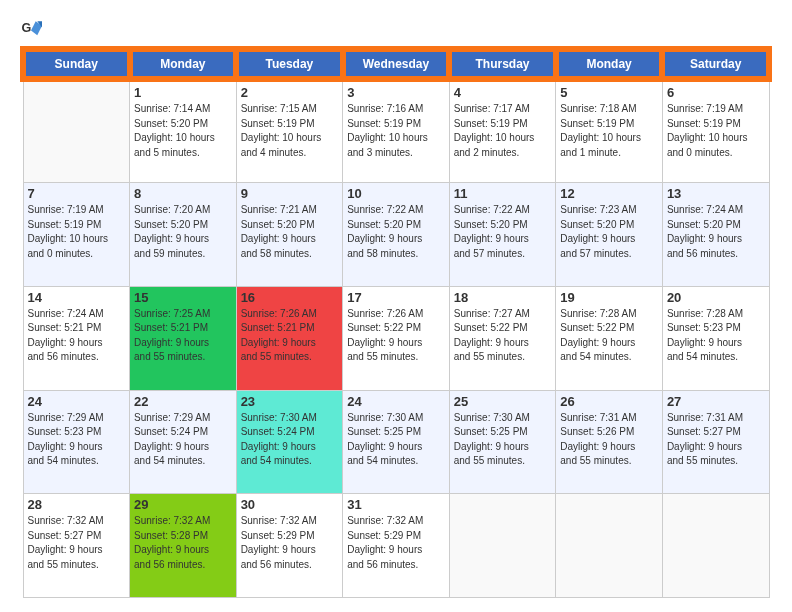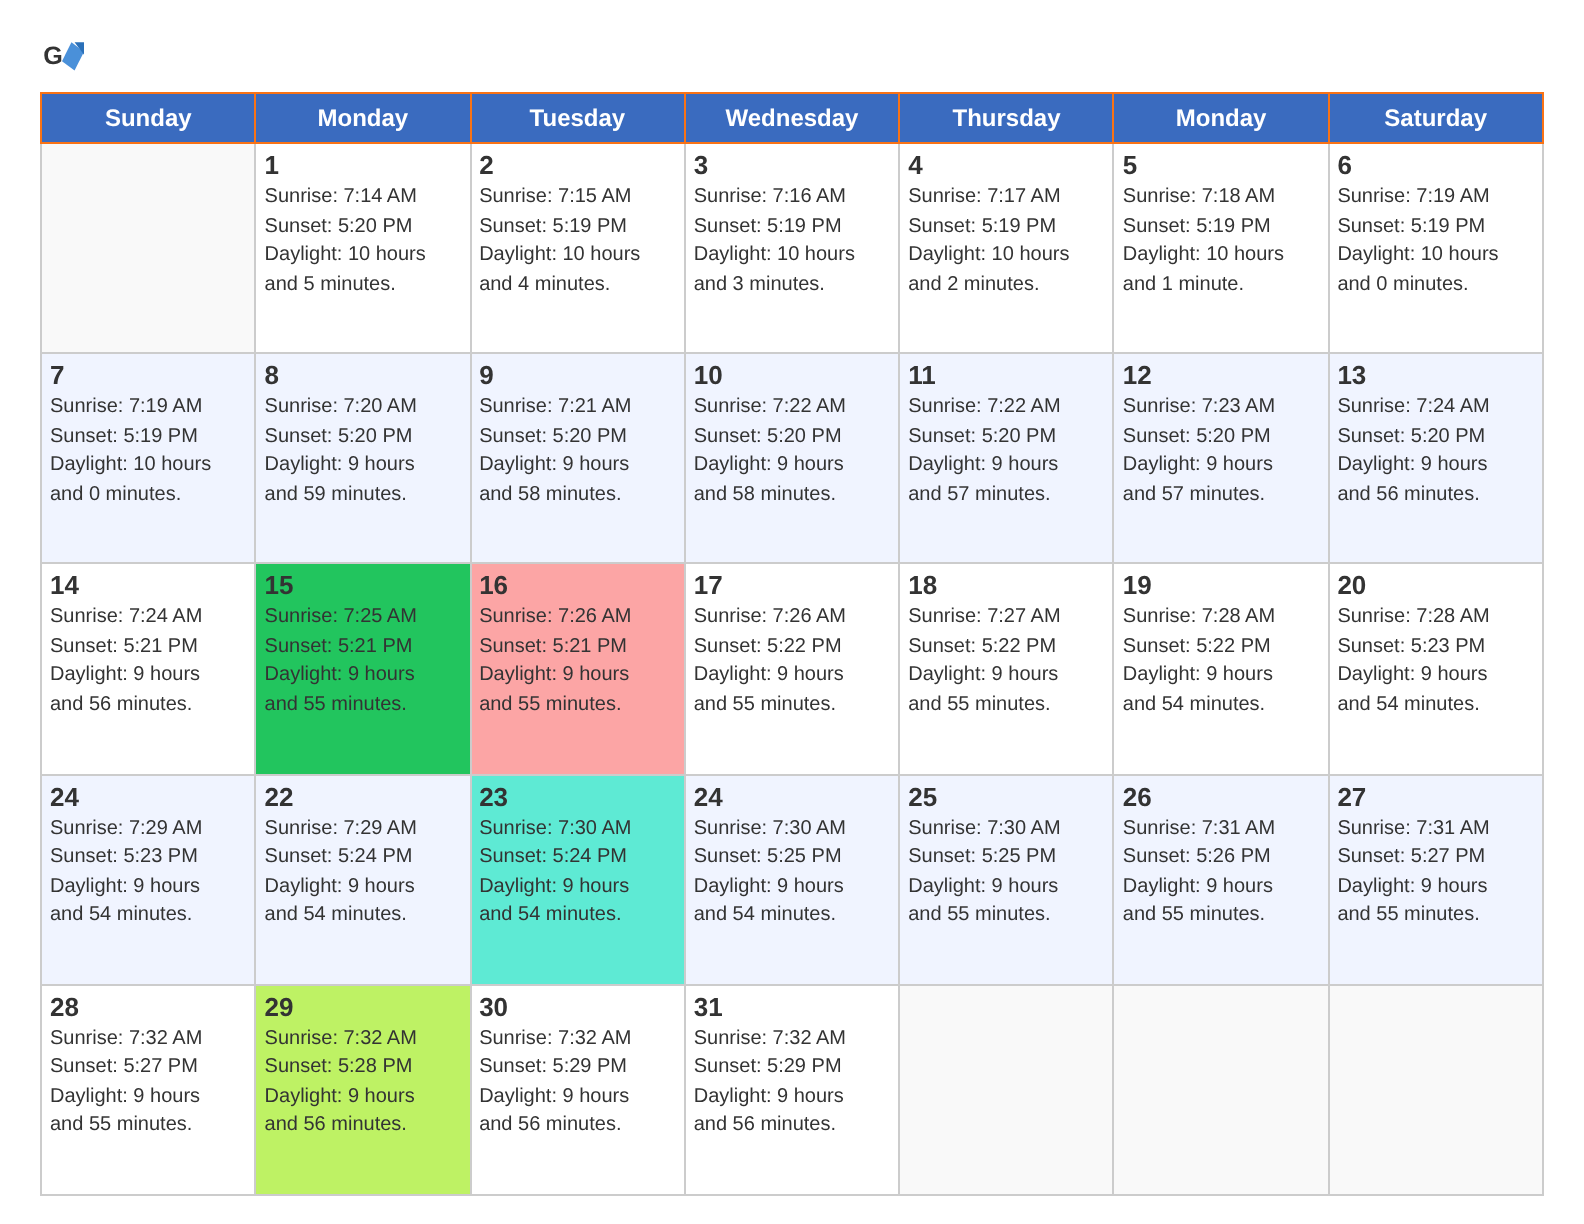--- a/index.html
+++ b/index.html
@@ -52,21 +52,21 @@
       flex: 1;
       table-layout: fixed;
     }
     .calendar th {
       background: #3a6bbf;
       color: #fff;
       font-size: 12px;
       font-weight: bold;
       text-align: center;
       padding: 5px 2px;
-      border: 1px solid #f97316;
+      border: 6px solid #f97316;
     }
     .calendar td {
       border: 1px solid #ccc;
       vertical-align: top;
       padding: 3px 4px;
       font-size: 10.5px;
       color: #333;
       height: 88px;
     }
     .calendar td.empty {
@@ -223,21 +223,21 @@
 Daylight: 9 hours
 and 56 minutes.</div>
           </td>
           <td style="background: #22c55e;">
             <div class="day-num">15</div>
             <div class="day-info" style="white-space: pre-line;">Sunrise: 7:25 AM
 Sunset: 5:21 PM
 Daylight: 9 hours
 and 55 minutes.</div>
           </td>
-          <td style="background: #fca5a5;">
+          <td style="background: #ef4444;">
             <div class="day-num">16</div>
             <div class="day-info" style="white-space: pre-line;">Sunrise: 7:26 AM
 Sunset: 5:21 PM
 Daylight: 9 hours
 and 55 minutes.</div>
           </td>
           <td style="background: rgb(255, 255, 255);">
             <div class="day-num">17</div>
             <div class="day-info" style="white-space: pre-line;">Sunrise: 7:26 AM
 Sunset: 5:22 PM
@@ -318,21 +318,21 @@
           </td>
         </tr>
         <tr>
           <td style="background: rgb(255, 255, 255);">
             <div class="day-num">28</div>
             <div class="day-info" style="white-space: pre-line;">Sunrise: 7:32 AM
 Sunset: 5:27 PM
 Daylight: 9 hours
 and 55 minutes.</div>
           </td>
-          <td style="background: #bef264;">
+          <td style="background: #84cc16;">
             <div class="day-num">29</div>
             <div class="day-info" style="white-space: pre-line;">Sunrise: 7:32 AM
 Sunset: 5:28 PM
 Daylight: 9 hours
 and 56 minutes.</div>
           </td>
           <td style="background: rgb(255, 255, 255);">
             <div class="day-num">30</div>
             <div class="day-info" style="white-space: pre-line;">Sunrise: 7:32 AM
 Sunset: 5:29 PM

